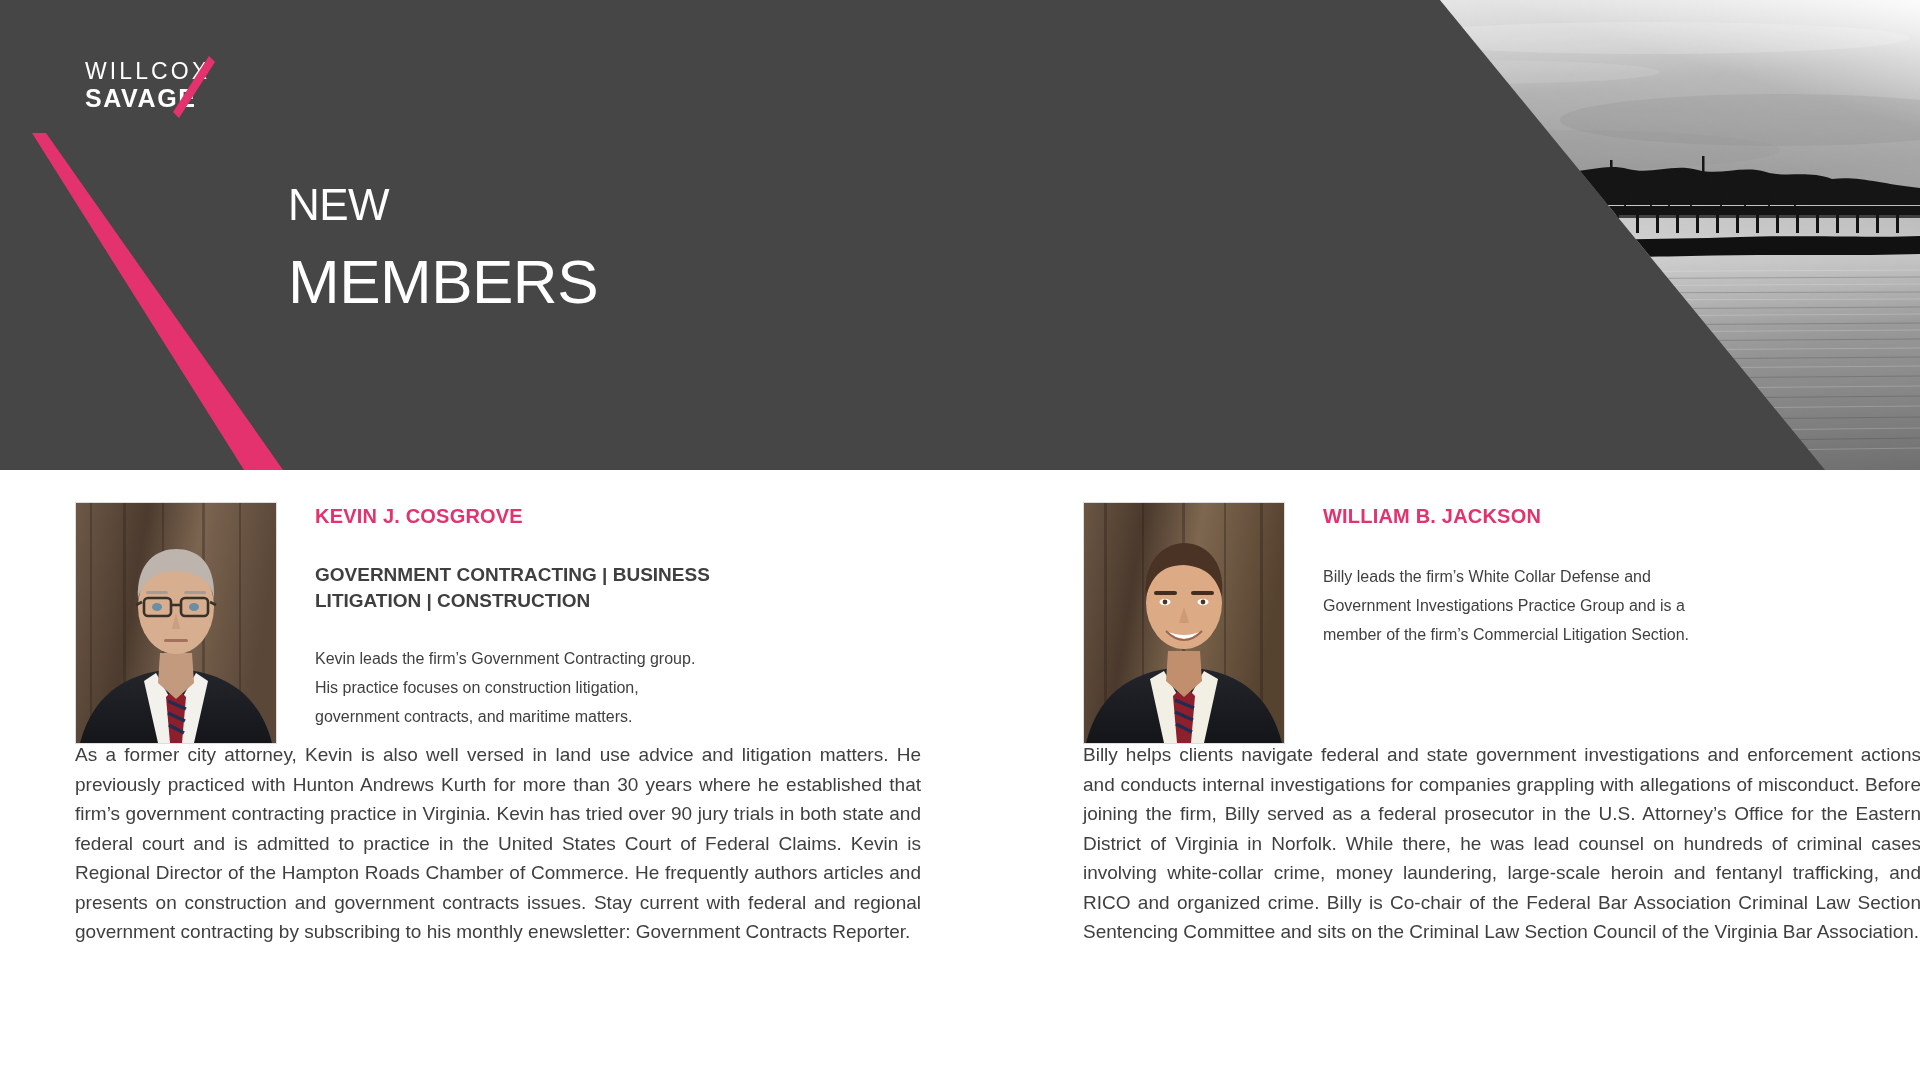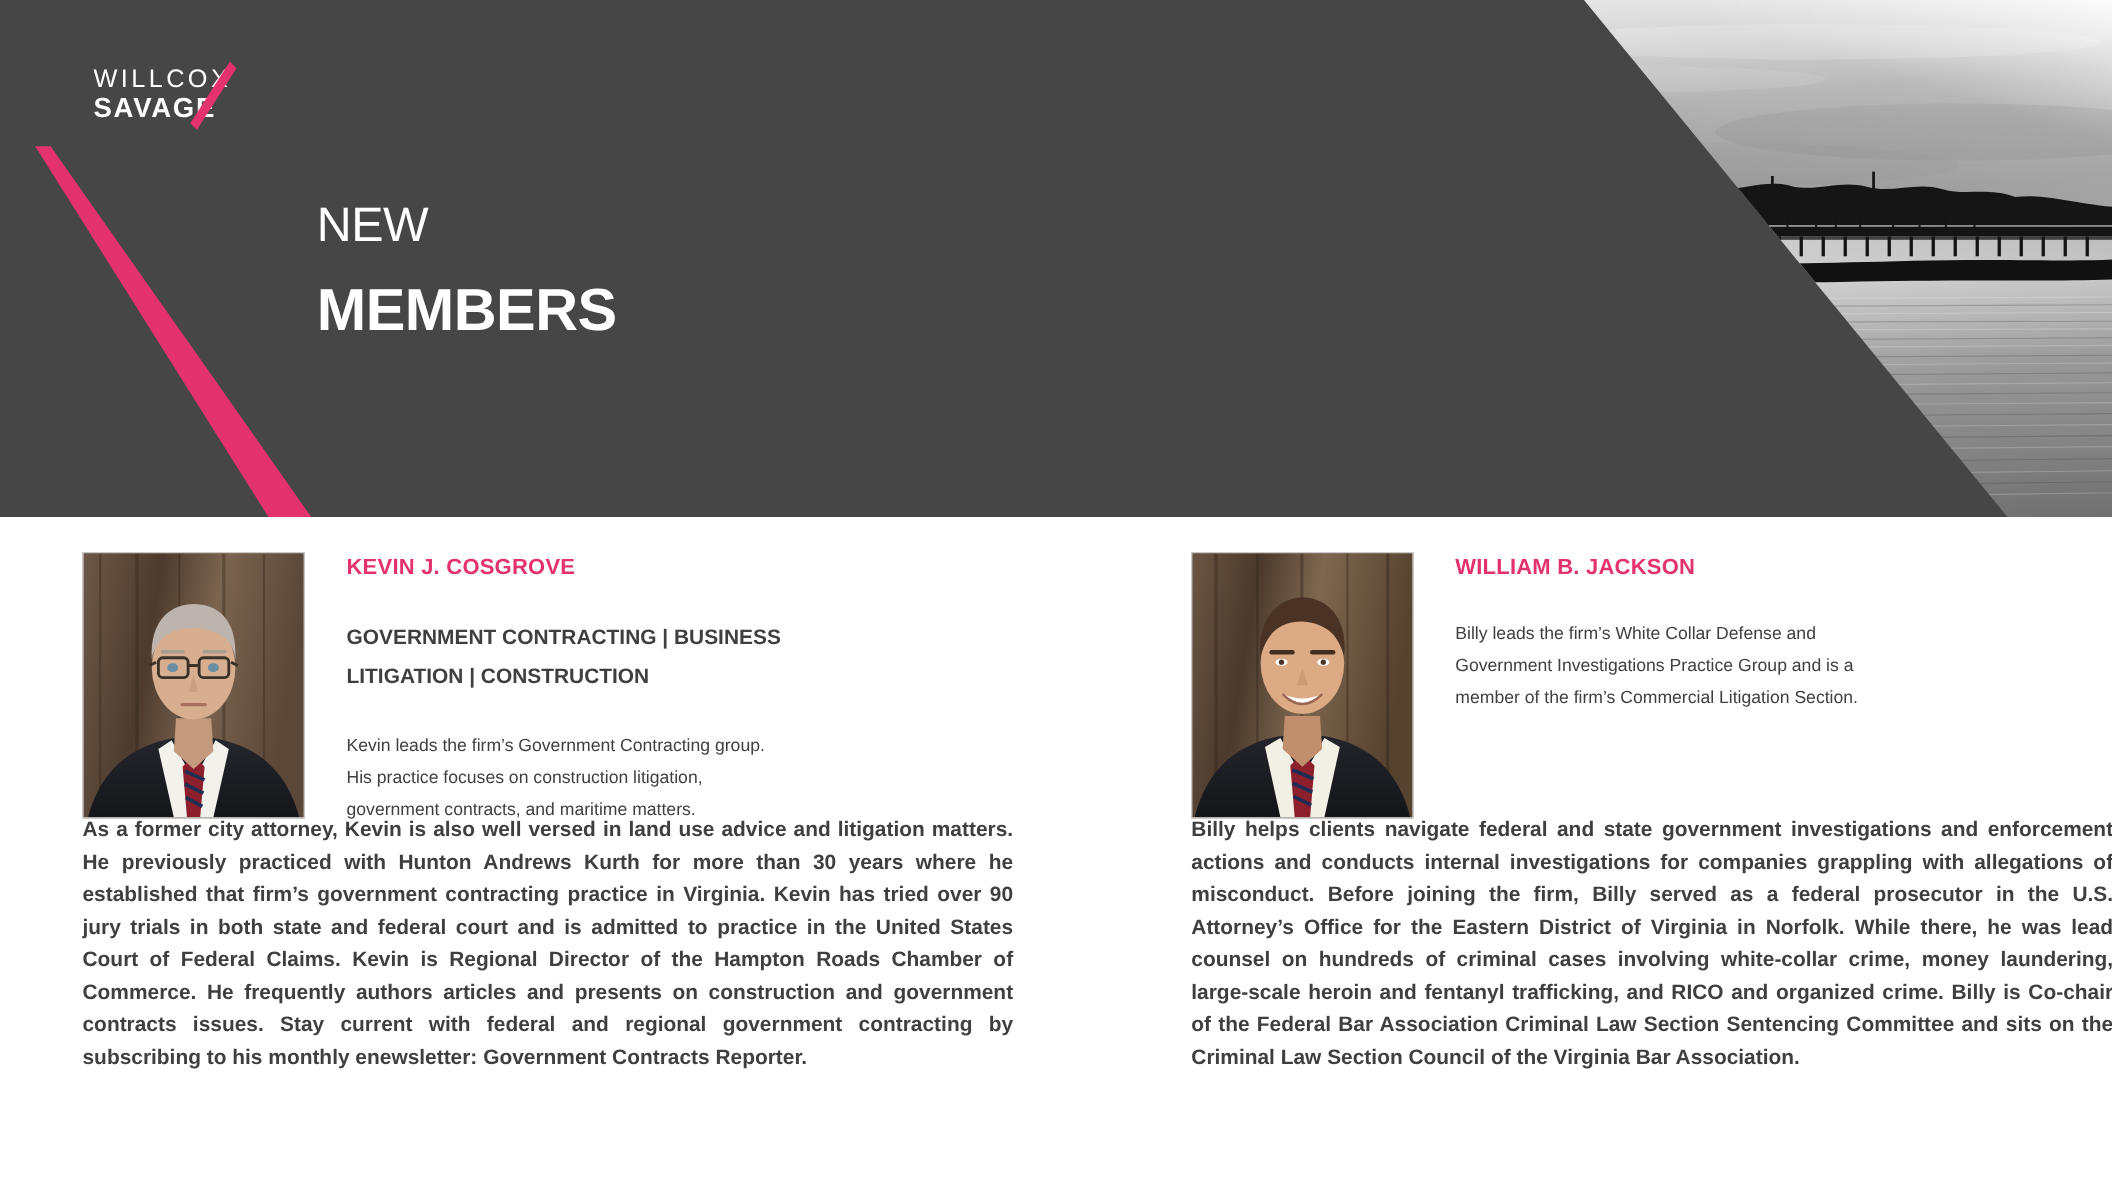--- a/index.html
+++ b/index.html
@@ -84,22 +84,22 @@
     top: 168px;
   }
   .hero-line1 {
     font-size: 44px;
     font-weight: 300;
     color: #ffffff;
     line-height: 74px;
     letter-spacing: -0.5px;
   }
   .hero-line2 {
-    font-size: 54px;
-    font-weight: bold;
+    font-size: 62px;
+    font-weight: normal;
     color: #ffffff;
     line-height: 80px;
     letter-spacing: -0.5px;
   }
 
   
   .profiles {
     position: absolute;
     left: 0;
     top: 470px;
@@ -142,21 +142,21 @@
     font-size: 20px;
     font-weight: bold;
     letter-spacing: 0.2px;
     line-height: 28px;
     margin: 0 0 32px 0;
   }
   .attorney-practice {
     color: #3f3f3f;
     font-size: 19px;
     font-weight: bold;
-    line-height: 36px;
+    line-height: 26px;
     margin: 0 0 30px 0;
     white-space: pre-line;
   }
   .attorney-lede {
     color: #3f3f3f;
     font-size: 16px;
     line-height: 29px;
     margin: 0;
     white-space: pre-line;
   }
@@ -164,21 +164,20 @@
   .attorney-bio {
     position: absolute;
     top: 270px;
     left: 0;
     width: 846px;
     color: #3f3f3f;
     font-size: 19px;
     line-height: 29.5px;
     text-align: justify;
     margin: 0;
-    font-weight: bold;
   }
   .col-right .attorney-bio { width: 838px; }
 </style>
 </head>
 <body>
 
 <div class="hero">
 
   <div class="hero-photo">
     <svg viewBox="0 0 700 470" preserveAspectRatio="none" aria-hidden="true">

